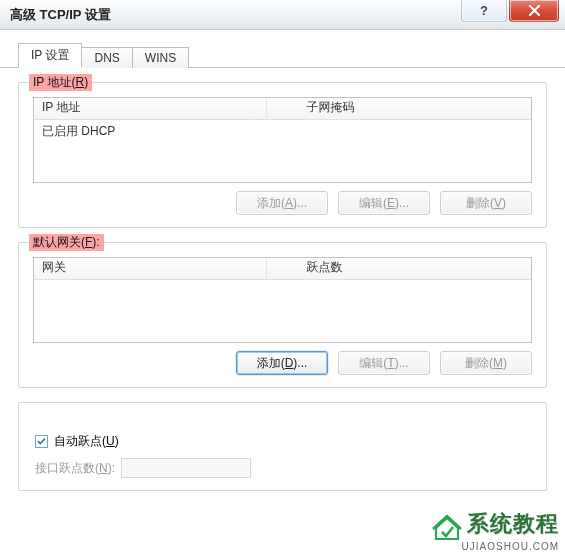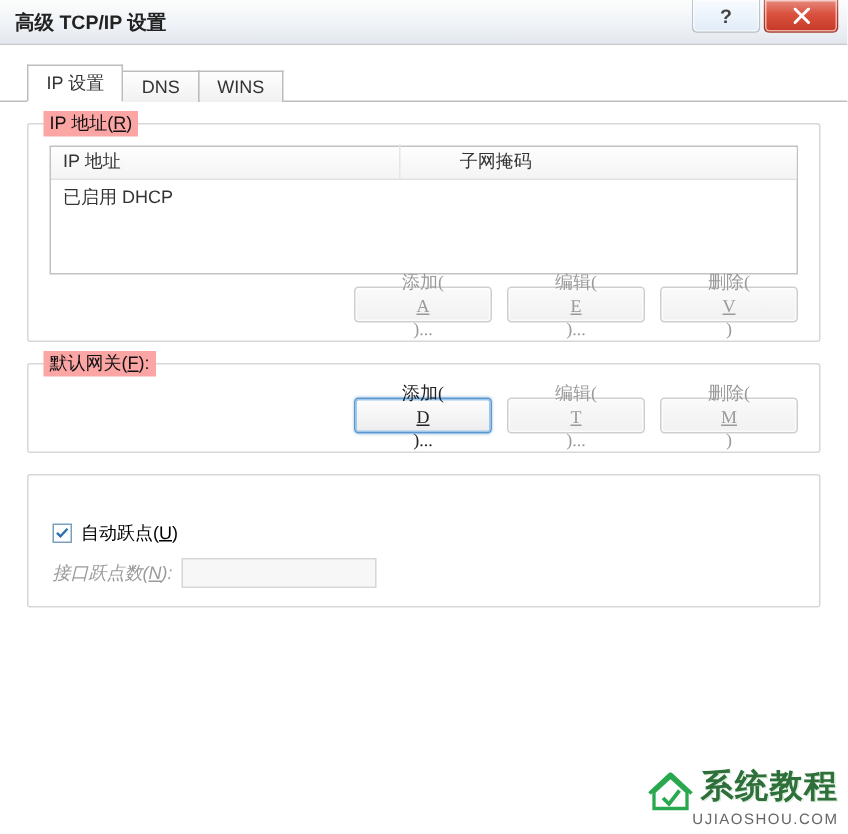--- a/index.html
+++ b/index.html
@@ -135,28 +135,27 @@
     gap: 10px;
     margin-top: 8px;
   }
   .btn {
     min-width: 92px;
     height: 24px;
     border: 1px solid #adadad;
     background: linear-gradient(to bottom,#fefefe,#ececec);
     border-radius: 3px;
     font-size: 12px;
-    font-family: Liberation Serif, serif;
+    font-family: Liberation Sans, sans-serif;
     color: #222;
     padding: 0 10px;
     display: flex;
     align-items: center;
     justify-content: center;
     box-shadow: inset 0 0 0 1px rgba(255,255,255,0.7);
-    flex-direction: column;
   }
   .btn[disabled] {
     color: #9a9a9a;
     border-color: #cfcfcf;
     background: linear-gradient(to bottom,#fafafa,#f1f1f1);
   }
   .btn.default {
     border: 1px solid #5a98d1;
     box-shadow: 0 0 0 1px #9fc7ea inset, 0 0 2px rgba(60,130,200,0.5);
   }
@@ -176,21 +175,20 @@
     justify-content: center;
     font-size: 10px;
     color: #2b6fb3;
     line-height: 1;
   }
   .field-row {
     display: flex;
     align-items: center;
     gap: 6px;
     margin-left: 2px;
-    font-style: italic;
   }
   .field-label {
     font-size: 12px;
   }
   .field-label.disabled { color: #9a9a9a; }
   .field-input {
     width: 130px;
     height: 20px;
     border: 1px solid #d7d7d7;
     background: #f7f7f7;
@@ -258,20 +256,27 @@
         <span>删除(</span>
           <span class="underline">V</span>
           <span>)</span>
       </button>
     </div>
   </div>
 
   <div class="groupbox">
     <div class="group-legend">
       <span>默认网关(</span><span class="underline">F</span><span>):</span>
+    </div>
+    <div class="listbox">
+      <div class="list-header">
+        <div class="col col1">网关</div>
+        <div class="col col2">跃点数</div>
+      </div>
+      <div class="list-body"></div>
     </div>
     <div class="btn-row">
       <button class="btn default">
         <span>添加(</span>
           <span class="underline">D</span>
           <span>)...</span>
       </button>
       <button class="btn" disabled="">
         <span>编辑(</span>
           <span class="underline">T</span>

